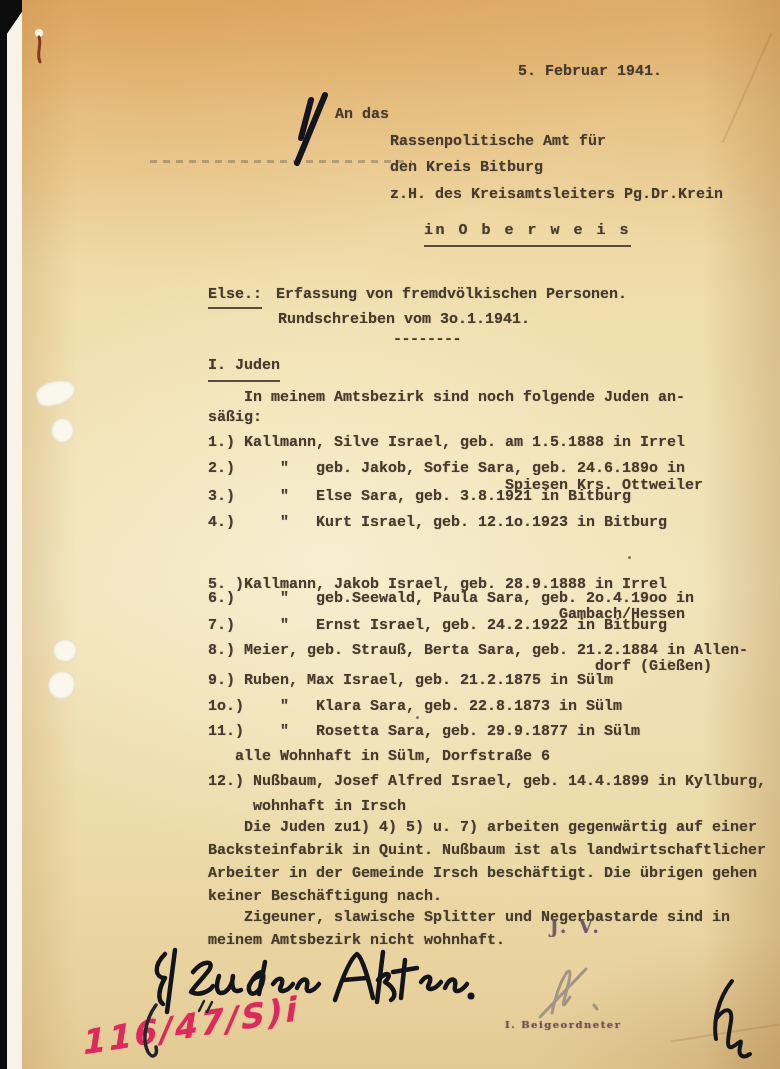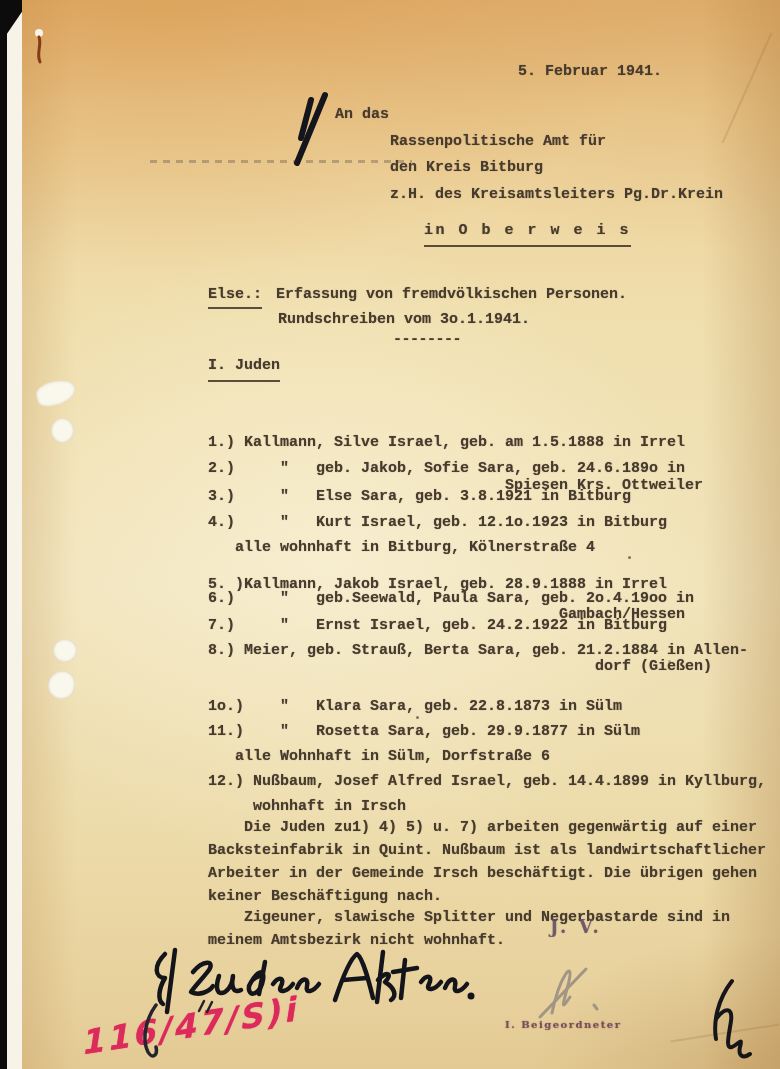--- a/index.html
+++ b/index.html
@@ -74,33 +74,35 @@
     <div class="t" style="left:368px;top:158px;">den Kreis Bitburg</div>
     <div class="t" style="left:368px;top:185px;">z.H. des Kreisamtsleiters Pg.Dr.Krein</div>
     <div class="t ul" style="left:402px;top:221px;letter-spacing:2.5px;">in O b e r w e i s</div>
 
     <div class="t" style="left:186px;top:285px;"><span class="ul">Else.:</span><span style="padding-left:14px;text-align:right;">Erfassung von fremdvölkischen Personen.</span></div>
     <div class="t" style="left:256px;top:310px;">Rundschreiben vom 3o.1.1941.</div>
     <div class="t" style="left:371px;top:330px;letter-spacing:-.5px;">--------</div>
 
     <div class="t ul" style="left:186px;top:356px;">I. Juden</div>
 
+    <div class="t" style="left:186px;top:388px;">    In meinem Amtsbezirk sind noch folgende Juden an-
+säßig:</div>
 
     <div class="t" style="left:186px;top:433px;">1.) Kallmann, Silve Israel, geb. am 1.5.1888 in Irrel</div>
     <div class="t" style="left:186px;top:459px;">2.)     "   geb. Jakob, Sofie Sara, geb. 24.6.189o in</div>
     <div class="t" style="left:186px;top:476px;">                                 Spiesen Krs. Ottweiler</div>
     <div class="t" style="left:186px;top:487px;">3.)     "   Else Sara, geb. 3.8.1921 in Bitburg</div>
     <div class="t" style="left:186px;top:513px;">4.)     "   Kurt Israel, geb. 12.1o.1923 in Bitburg</div>
-    <div class="t" style="left:186px;top:538px;">   alle wohnhaft in Bitburg, Kölnerstraße 4</div>
     <div class="t" style="left:186px;top:563px;margin-top:12px;">5. )Kallmann, Jakob Israel, geb. 28.9.1888 in Irrel</div>
     <div class="t" style="left:186px;top:589px;">6.)     "   geb.Seewald, Paula Sara, geb. 2o.4.19oo in</div>
     <div class="t" style="left:186px;top:605px;">                                       Gambach/Hessen</div>
     <div class="t" style="left:186px;top:616px;">7.)     "   Ernst Israel, geb. 24.2.1922 in Bitburg</div>
     <div class="t" style="left:186px;top:641px;">8.) Meier, geb. Strauß, Berta Sara, geb. 21.2.1884 in Allen-</div>
     <div class="t" style="left:186px;top:657px;">                                           dorf (Gießen)</div>
+    <div class="t" style="left:186px;top:671px;">9.) Ruben, Max Israel, geb. 21.2.1875 in Sülm</div>
     <div class="t" style="left:186px;top:697px;">1o.)    "   Klara Sara, geb. 22.8.1873 in Sülm</div>
     <div class="t" style="left:186px;top:722px;">11.)    "   Rosetta Sara, geb. 29.9.1877 in Sülm</div>
     <div class="t" style="left:186px;top:747px;">   alle Wohnhaft in Sülm, Dorfstraße 6</div>
     <div class="t" style="left:186px;top:772px;">12.) Nußbaum, Josef Alfred Israel, geb. 14.4.1899 in Kyllburg,</div>
     <div class="t" style="left:186px;top:797px;">     wohnhaft in Irsch</div>
 
     <div class="t" style="left:186px;top:816px;line-height:23px;">    Die Juden zu1) 4) 5) u. 7) arbeiten gegenwärtig auf einer
 Backsteinfabrik in Quint. Nußbaum ist als landwirtschaftlicher
 Arbeiter in der Gemeinde Irsch beschäftigt. Die übrigen gehen
 keiner Beschäftigung nach.</div>

